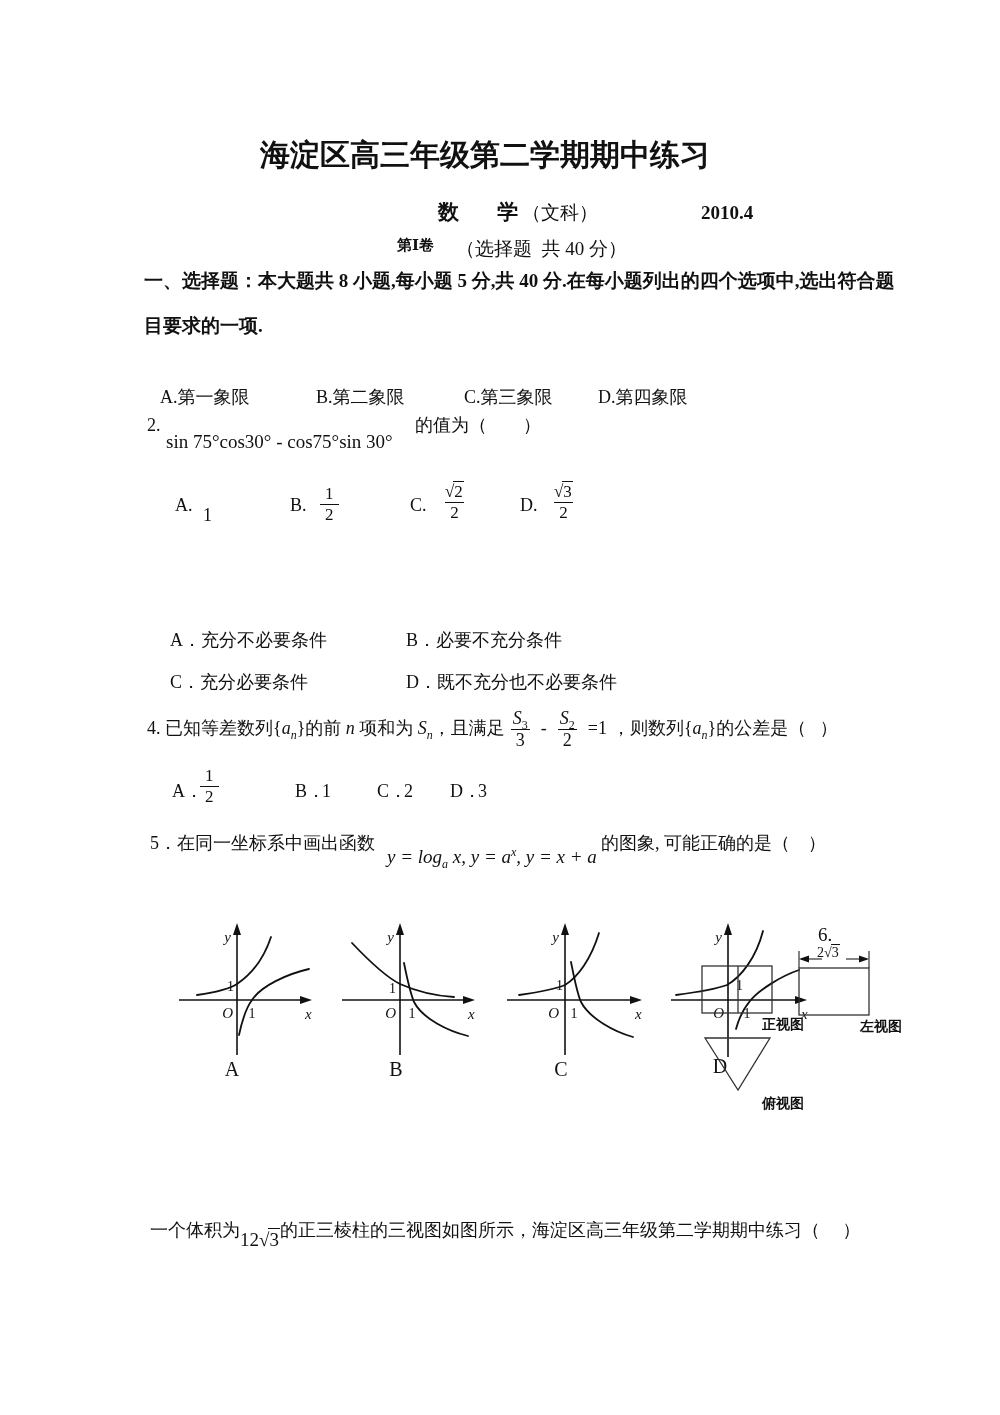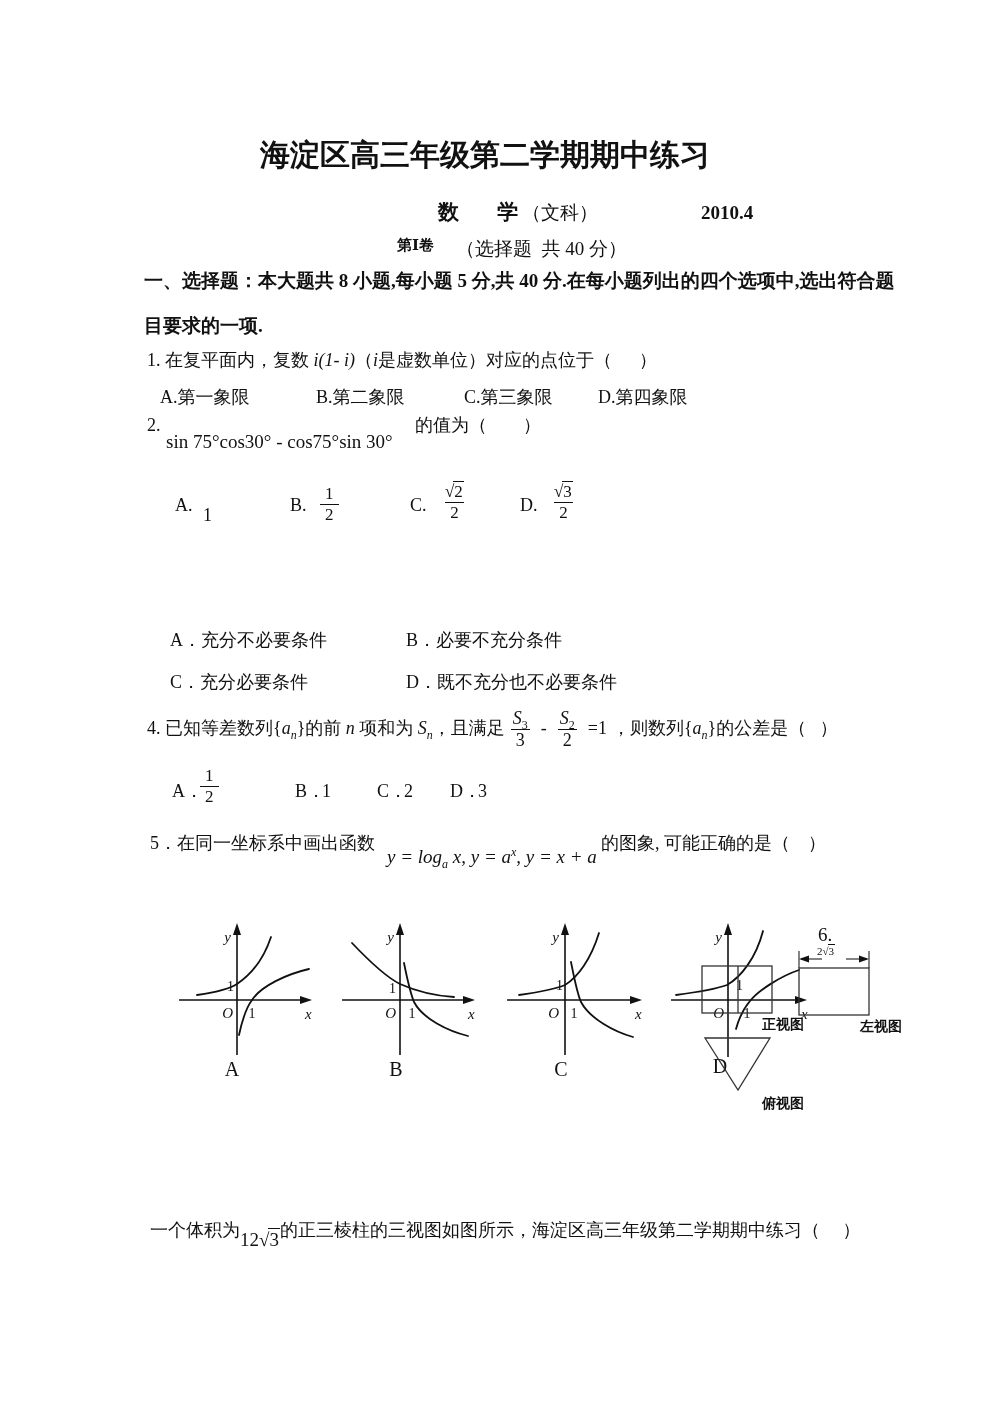--- a/index.html
+++ b/index.html
@@ -44,21 +44,20 @@
   <div class="abs title" style="left:-15px;top:138px" data-bind="header.title">海淀区高三年级第二学期期中练习</div>
   <span class="abs subject" style="left:438px;top:199px" data-bind="header.subject">数     学</span>
   <span class="abs f19" style="left:522px;top:201px" data-bind="header.subject_note">（文科）</span>
   <span class="abs f19 b" style="left:701px;top:201px" data-bind="header.date">2010.4</span>
   <span class="abs b" style="left:397px;top:236px;font-size:15px" data-bind="header.volume">第Ⅰ卷</span>
   <span class="abs f19" style="left:456px;top:237px" data-bind="header.volume_note">（选择题  共 40 分）</span>
 
   <div class="abs instr" style="left:144px;top:269px" data-bind="instructions.line1">一、选择题：本大题共 8 小题,每小题 5 分,共 40 分.在每小题列出的四个选项中,选出符合题</div>
   <div class="abs instr" style="left:144px;top:314px" data-bind="instructions.line2">目要求的一项.</div>
 
-  <div class="abs" style="left:147px;top:349px"><span data-bind="q1.pre">1. 在复平面内，复数 </span><span class="i" data-bind="q1.formula">i(1- i)</span><span data-bind="q1.paren_open">（</span><span class="i" data-bind="q1.i_var">i</span><span data-bind="q1.post">是虚数单位）对应的点位于（      ）</span></div>
   <span class="abs" style="left:160px;top:386px" data-bind="q1.options.0">A.第一象限</span>
   <span class="abs" style="left:316px;top:386px" data-bind="q1.options.1">B.第二象限</span>
   <span class="abs" style="left:464px;top:386px" data-bind="q1.options.2">C.第三象限</span>
   <span class="abs" style="left:598px;top:386px" data-bind="q1.options.3">D.第四象限</span>
 
   <span class="abs" style="left:147px;top:414px" data-bind="q2.num">2.</span>
   <span class="abs f19" style="left:166px;top:430px" data-bind="q2.formula">sin 75°cos30° - cos75°sin 30°</span>
   <span class="abs" style="left:415px;top:414px" data-bind="q2.post">的值为（        ）</span>
   <span class="abs" style="left:175px;top:494px" data-bind="q2.options.a_label">A.</span>
   <span class="abs" style="left:203px;top:504px" data-bind="q2.options.a_value">1</span>
@@ -170,20 +169,20 @@
     <rect class="vw" x="109" y="50" width="70" height="47"></rect>
     <line class="dim" x1="109" y1="33" x2="109" y2="50"></line>
     <line class="dim" x1="179" y1="33" x2="179" y2="50"></line>
     <line class="dim" x1="111" y1="41" x2="132" y2="41"></line>
     <polygon class="ah" points="109,41 119,37.5 119,44.5"></polygon>
     <line class="dim" x1="156" y1="41" x2="177" y2="41"></line>
     <polygon class="ah" points="179,41 169,37.5 169,44.5"></polygon>
     <polygon class="vw" points="15,120 80,120 48,172"></polygon>
   </svg>
   <span class="abs f19" style="left:818px;top:923px" data-bind="q6.num">6.</span>
-  <span class="abs" style="left:817px;top:946px;font-size:11px;line-height:1"><span data-bind="q6.dim_coeff">2</span><span class="sqs" data-bind="sym.sqrt">√</span><span class="rad" data-bind="q6.dim_rad">3</span></span>
+  <span class="abs" style="left:817px;top:946px;font-size:14px;line-height:1"><span data-bind="q6.dim_coeff">2</span><span class="sqs" data-bind="sym.sqrt">√</span><span class="rad" data-bind="q6.dim_rad">3</span></span>
   <span class="abs view-label" style="left:714px;top:1018px" data-bind="q6.front_label">正视图</span>
   <span class="abs view-label" style="left:812px;top:1020px" data-bind="q6.side_label">左视图</span>
   <span class="abs view-label" style="left:714px;top:1097px" data-bind="q6.top_label">俯视图</span>
 
   <div class="abs" style="left:150px;top:1218px"><span data-bind="q6.text_pre">一个体积为</span><span class="drop f19"><span data-bind="q6.vol_coeff">12</span><span class="sqs" data-bind="sym.sqrt">√</span><span class="rad" data-bind="q6.vol_rad">3</span></span><span data-bind="q6.text_post">的正三棱柱的三视图如图所示，海淀区高三年级第二学期期中练习（     ）</span></div>
 
 </div>
 
 </body></html>

